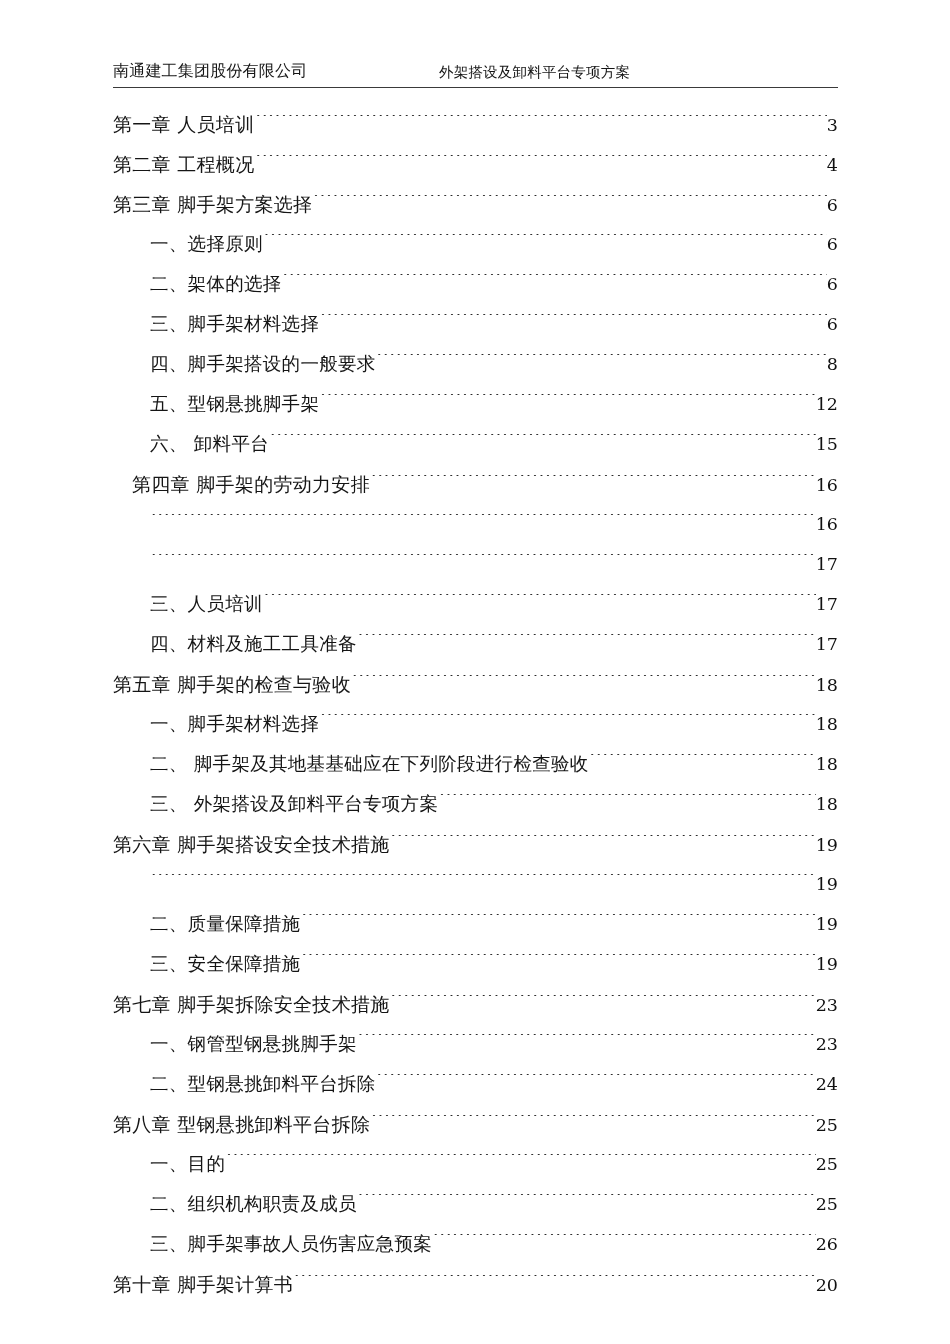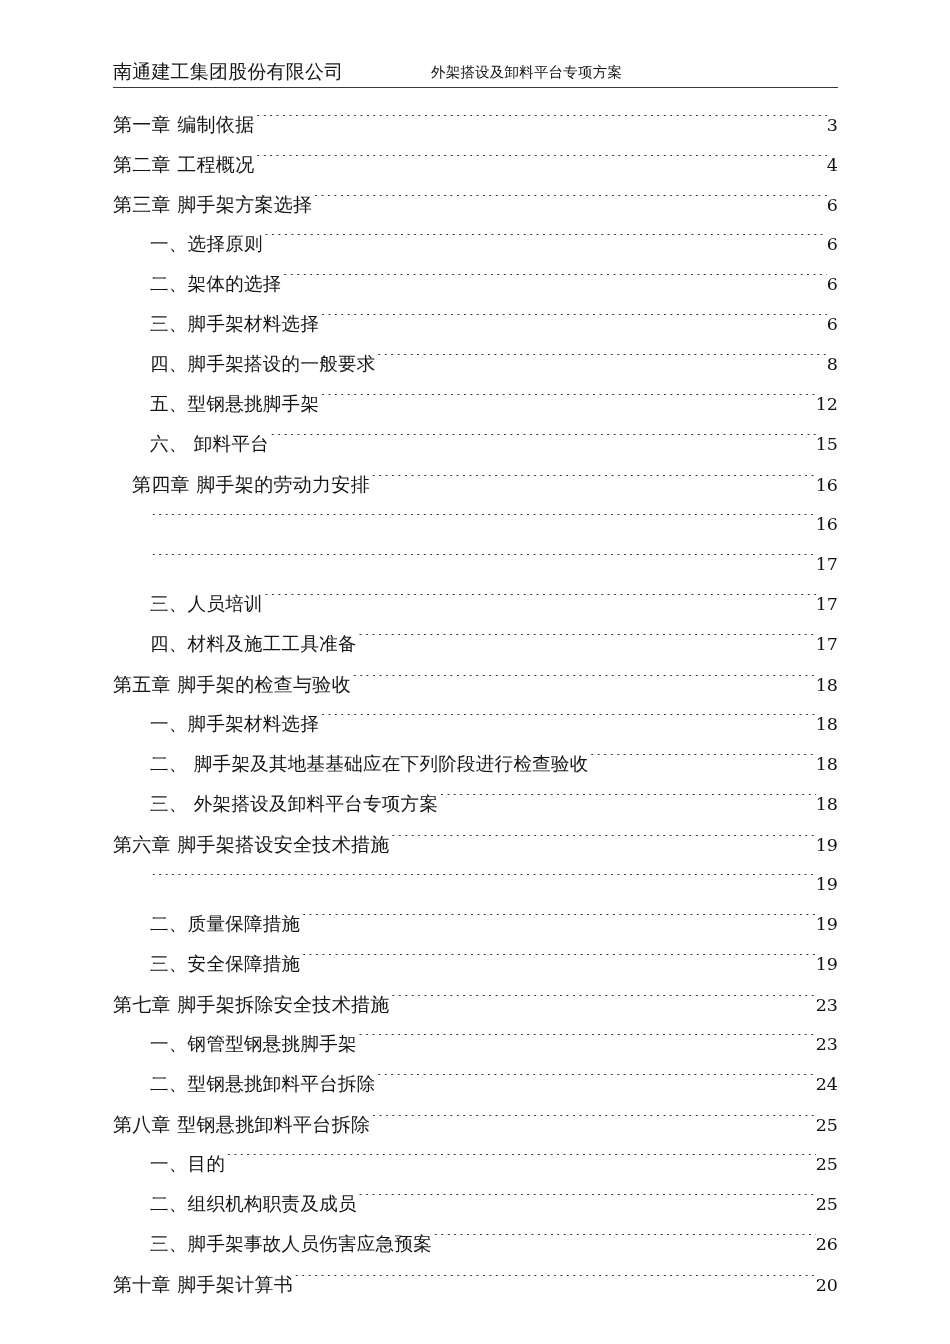--- a/index.html
+++ b/index.html
@@ -35,28 +35,28 @@
   }
   .doc-header .hdr-row {
     position: relative;
     height: 26px;
     width: 100%;
   }
   .hdr-left {
     position: absolute;
     left: 0;
     top: 0;
-    font-size: 19px;
+    font-size: 16px;
     line-height: 26px;
     letter-spacing: 0.2px;
     white-space: nowrap;
   }
   .hdr-center {
     position: absolute;
-    left: 318px;
+    left: 326px;
     top: 1px;
     font-size: 14.5px;
     line-height: 26px;
     letter-spacing: 0.2px;
     white-space: nowrap;
   }
 
   
   .toc {
     position: absolute;
@@ -130,21 +130,21 @@
   <div class="doc-header">
     <div class="hdr-row">
       <span class="hdr-left">南通建工集团股份有限公司</span>
       <span class="hdr-center">外架搭设及卸料平台专项方案</span>
     </div>
   </div>
 
   <div class="toc" id="toc-list">
       <div class="toc-entry lvl-ch">
         <div class="toc-inner">
-          <span class="toc-title">第一章 编制依据</span>
+          <span class="toc-title">第一章 人员培训</span>
           <span class="toc-dots"></span>
           <span class="toc-page">3</span>
         </div>
       </div>
       <div class="toc-entry lvl-ch">
         <div class="toc-inner">
           <span class="toc-title">第二章 工程概况</span>
           <span class="toc-dots"></span>
           <span class="toc-page">4</span>
         </div>

